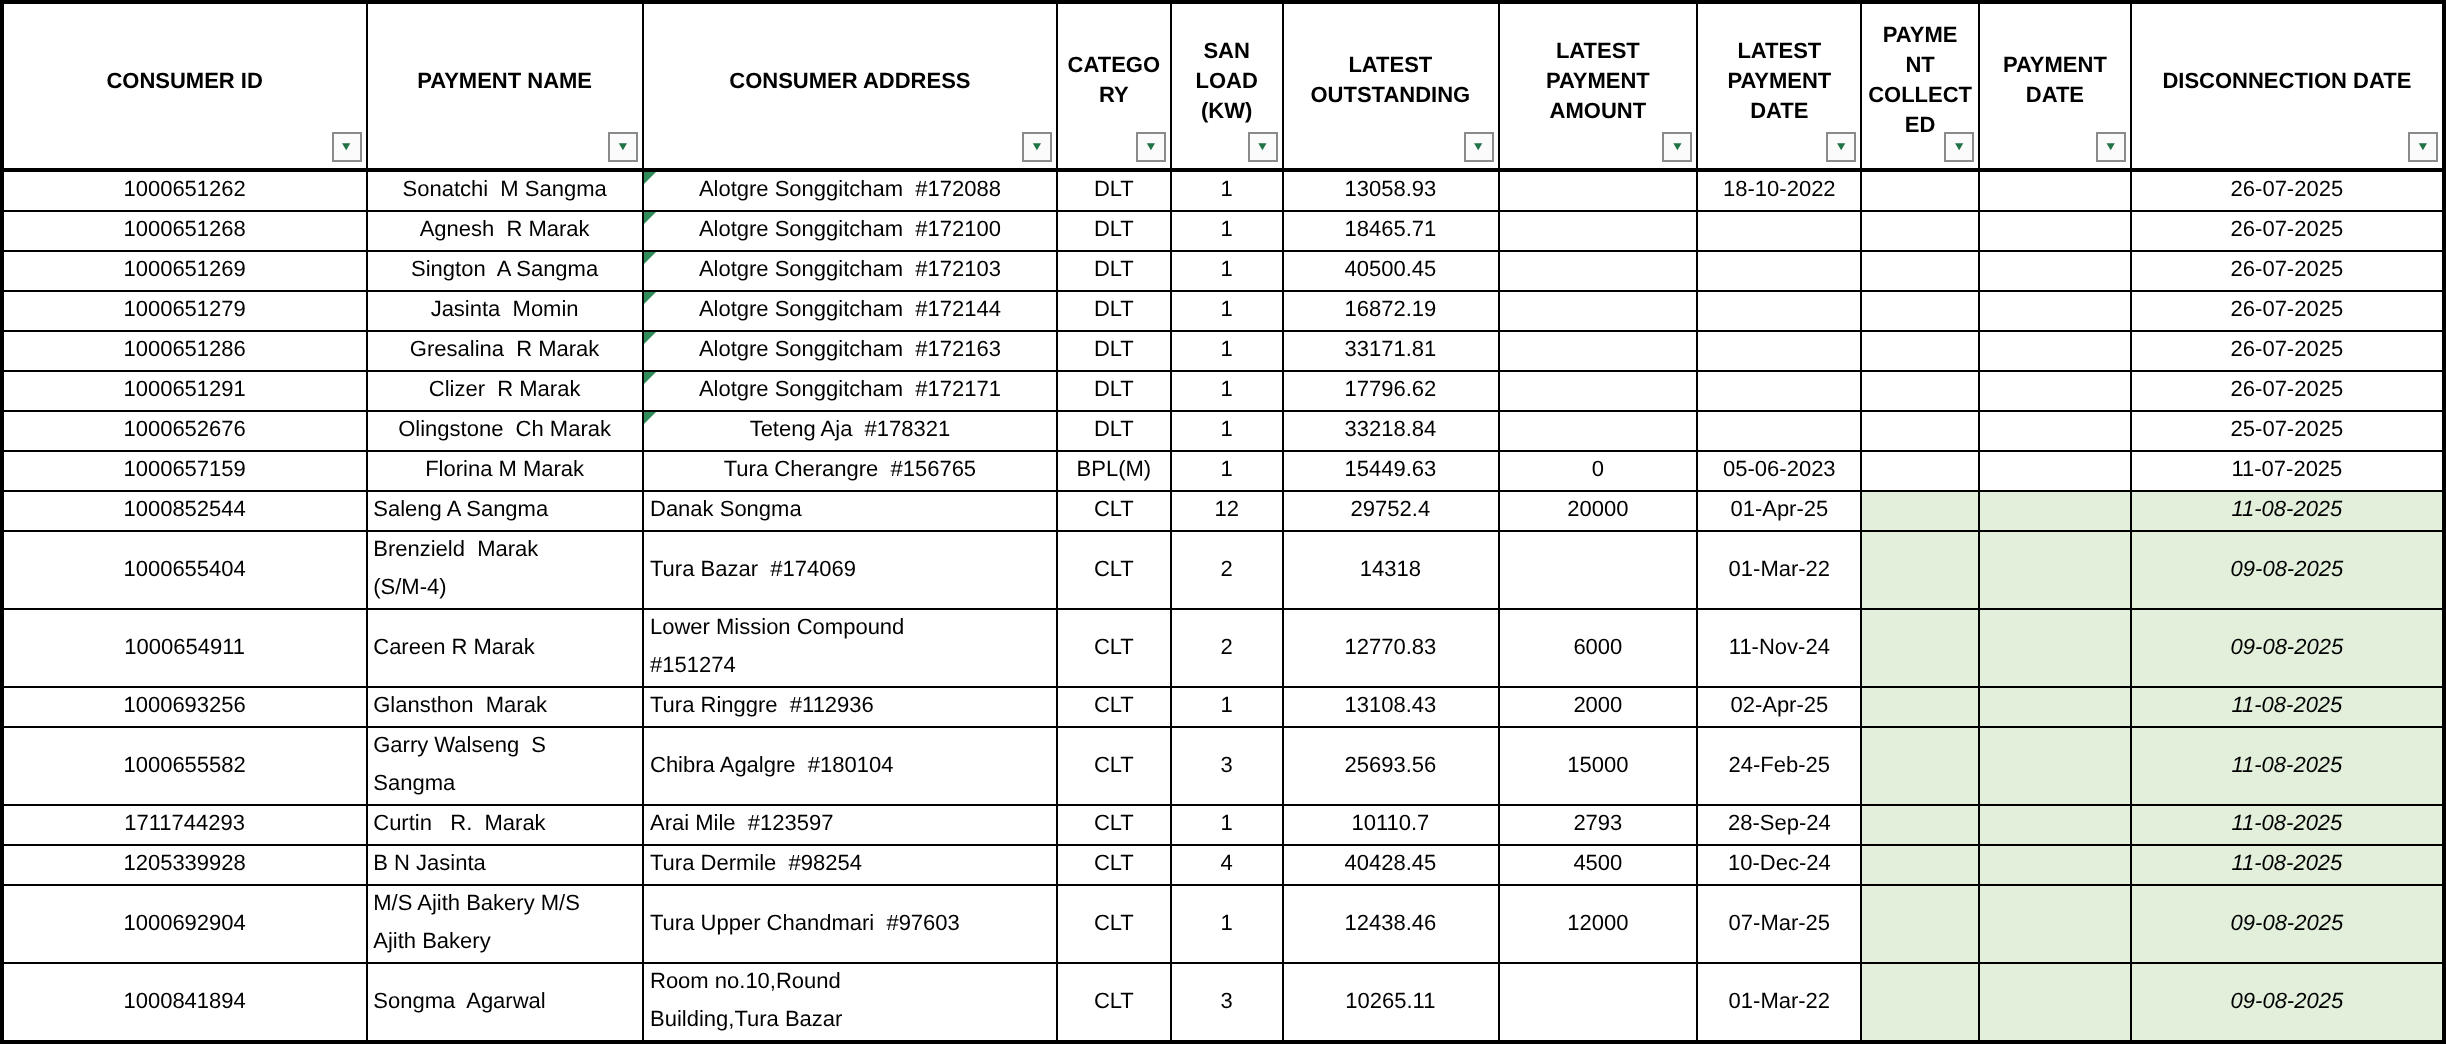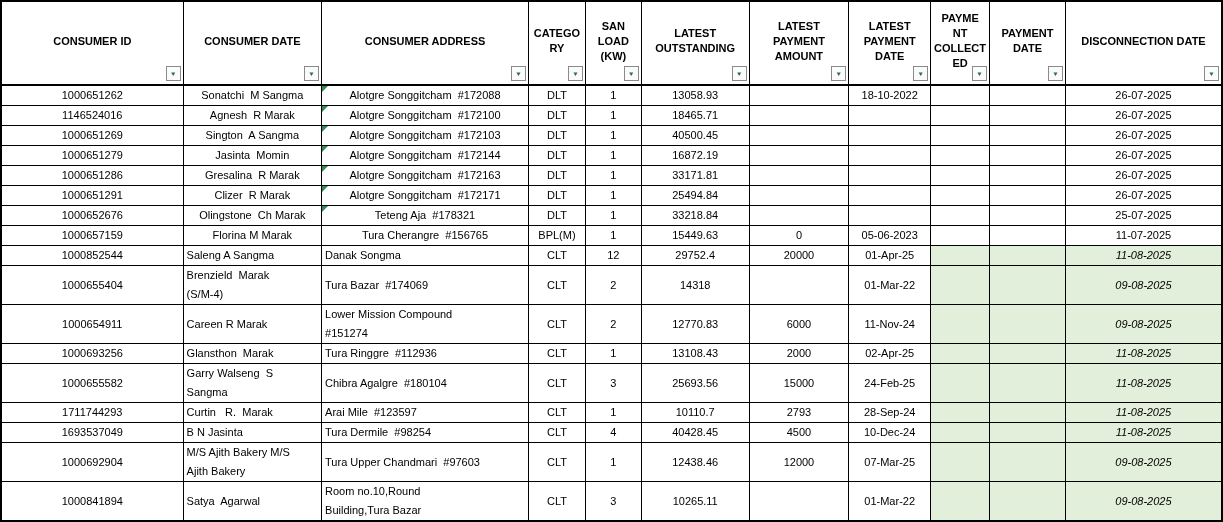--- a/index.html
+++ b/index.html
@@ -43,21 +43,21 @@
         <col style="width:108px">
       <col style="width:100px">
         <col style="width:82px">
         <col style="width:54px">
       <col style="width:76px">
         <col style="width:157px">
     </colgroup>
     <thead>
       <tr id="thead-row">
           <th><span>CONSUMER ID</span><span class="filter-btn"><span class="f-arrow">▼</span></span></th>
-          <th><span>CONSUMER DATE</span><span class="filter-btn"><span class="f-arrow">▼</span></span></th>
+          <th><span>PAYMENT NAME</span><span class="filter-btn"><span class="f-arrow">▼</span></span></th>
           <th><span>CONSUMER ADDRESS</span><span class="filter-btn"><span class="f-arrow">▼</span></span></th>
           <th><span>CATEGO
 RY</span><span class="filter-btn"><span class="f-arrow">▼</span></span></th>
           <th><span>SAN
 LOAD
 (KW)</span><span class="filter-btn"><span class="f-arrow">▼</span></span></th>
           <th><span>LATEST
 OUTSTANDING</span><span class="filter-btn"><span class="f-arrow">▼</span></span></th>
           <th><span>LATEST
 PAYMENT
@@ -82,21 +82,21 @@
           <td class="ta-c"><span>DLT</span></td>
           <td class="ta-c"><span>1</span></td>
           <td class="ta-c"><span>13058.93</span></td>
           <td class="ta-c"><span></span></td>
           <td class="ta-c"><span>18-10-2022</span></td>
           <td class="ta-c"><span></span></td>
           <td class="ta-c"><span></span></td>
           <td class="ta-c"><span>26-07-2025</span></td>
         </tr>
         <tr>
-          <td class="ta-c"><span>1146524016</span></td>
+          <td class="ta-c"><span>1000651268</span></td>
           <td class="ta-c"><span>Agnesh  R Marak</span></td>
           <td class="ta-c"><span>Alotgre Songgitcham  #172100</span><span class="err-tri"></span></td>
           <td class="ta-c"><span>DLT</span></td>
           <td class="ta-c"><span>1</span></td>
           <td class="ta-c"><span>18465.71</span></td>
           <td class="ta-c"><span></span></td>
           <td class="ta-c"><span></span></td>
           <td class="ta-c"><span></span></td>
           <td class="ta-c"><span></span></td>
           <td class="ta-c"><span>26-07-2025</span></td>
@@ -139,21 +139,21 @@
           <td class="ta-c"><span></span></td>
           <td class="ta-c"><span></span></td>
           <td class="ta-c"><span>26-07-2025</span></td>
         </tr>
         <tr>
           <td class="ta-c"><span>1000651291</span></td>
           <td class="ta-c"><span>Clizer  R Marak</span></td>
           <td class="ta-c"><span>Alotgre Songgitcham  #172171</span><span class="err-tri"></span></td>
           <td class="ta-c"><span>DLT</span></td>
           <td class="ta-c"><span>1</span></td>
-          <td class="ta-c"><span>25494.84</span></td>
+          <td class="ta-c"><span>17796.62</span></td>
           <td class="ta-c"><span></span></td>
           <td class="ta-c"><span></span></td>
           <td class="ta-c"><span></span></td>
           <td class="ta-c"><span></span></td>
           <td class="ta-c"><span>26-07-2025</span></td>
         </tr>
         <tr>
           <td class="ta-c"><span>1000652676</span></td>
           <td class="ta-c"><span>Olingstone  Ch Marak</span></td>
           <td class="ta-c"><span>Teteng Aja  #178321</span><span class="err-tri"></span></td>
@@ -254,21 +254,21 @@
           <td class="ta-c"><span>CLT</span></td>
           <td class="ta-c"><span>1</span></td>
           <td class="ta-c"><span>10110.7</span></td>
           <td class="ta-c"><span>2793</span></td>
           <td class="ta-c"><span>28-Sep-24</span></td>
           <td class="ta-c green"><span></span></td>
           <td class="ta-c green"><span></span></td>
           <td class="ta-c green"><span>11-08-2025</span></td>
         </tr>
         <tr>
-          <td class="ta-c"><span>1693537049</span></td>
+          <td class="ta-c"><span>1205339928</span></td>
           <td class="ta-l"><span>B N Jasinta</span></td>
           <td class="ta-l"><span>Tura Dermile  #98254</span></td>
           <td class="ta-c"><span>CLT</span></td>
           <td class="ta-c"><span>4</span></td>
           <td class="ta-c"><span>40428.45</span></td>
           <td class="ta-c"><span>4500</span></td>
           <td class="ta-c"><span>10-Dec-24</span></td>
           <td class="ta-c green"><span></span></td>
           <td class="ta-c green"><span></span></td>
           <td class="ta-c green"><span>11-08-2025</span></td>
@@ -282,21 +282,21 @@
           <td class="ta-c"><span>1</span></td>
           <td class="ta-c"><span>12438.46</span></td>
           <td class="ta-c"><span>12000</span></td>
           <td class="ta-c"><span>07-Mar-25</span></td>
           <td class="ta-c green"><span></span></td>
           <td class="ta-c green"><span></span></td>
           <td class="ta-c green"><span>09-08-2025</span></td>
         </tr>
         <tr>
           <td class="ta-c"><span>1000841894</span></td>
-          <td class="ta-l"><span>Satya  Agarwal</span></td>
+          <td class="ta-l"><span>Songma  Agarwal</span></td>
           <td class="ta-l"><span>Room no.10,Round
 Building,Tura Bazar</span></td>
           <td class="ta-c"><span>CLT</span></td>
           <td class="ta-c"><span>3</span></td>
           <td class="ta-c"><span>10265.11</span></td>
           <td class="ta-c"><span></span></td>
           <td class="ta-c"><span>01-Mar-22</span></td>
           <td class="ta-c green"><span></span></td>
           <td class="ta-c green"><span></span></td>
           <td class="ta-c green"><span>09-08-2025</span></td>

